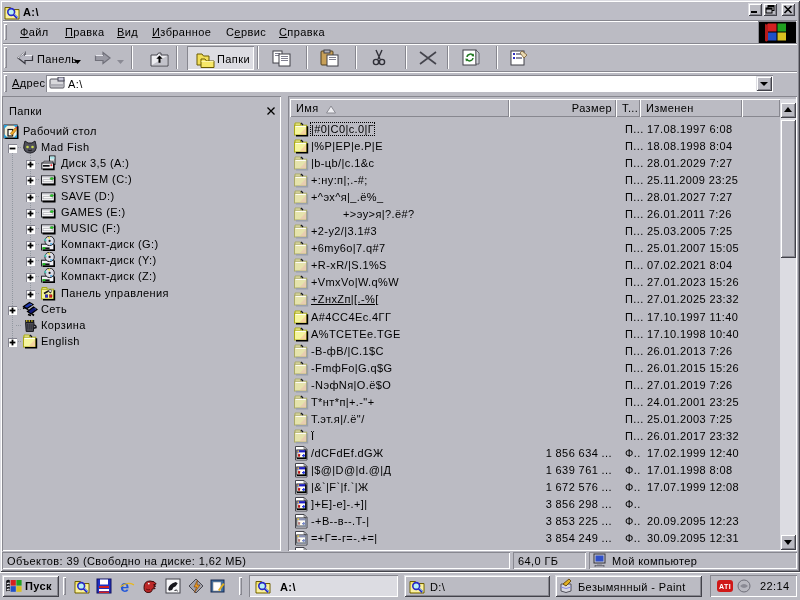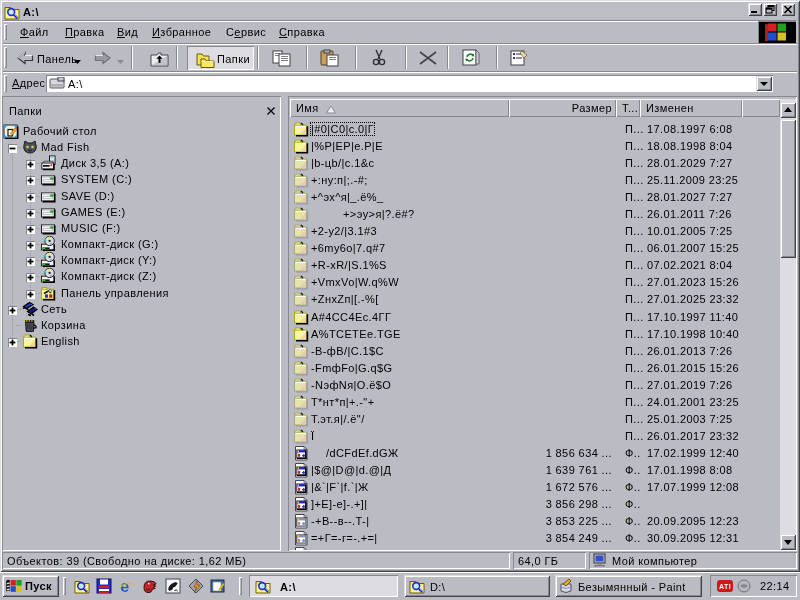--- a/index.html
+++ b/index.html
@@ -432,32 +432,32 @@
 <div class="abs" style="left:293px;top:223px;"><svg style="" width="16" height="16" viewBox="0 0 16 16">
       <path d="M2 2 h5.5 v2.5 H2z" fill="#e5e3ac" stroke="#a8a868"></path>
       <rect x="1.5" y="4.2" width="12.2" height="9.8" fill="#e5e3ac" stroke="#a8a868"></rect>
       <path d="M13 6.5 L6.5 13.5 H13z" fill="#e8c2b2" opacity=".65"></path>
       <path d="M2.6 5.4 h10.2" stroke="#ffffff"></path>
       <path d="M14.4 5.2 V14.7 H3" stroke="#9aa0ac" stroke-width="1.6" fill="none"></path>
       <path d="M8 2 l2 2" stroke="#15151a" stroke-width="1.3"></path>
     </svg></div>
 <div class="abs txt" style="left:311px;top:225px;">+2-y2/|3.1#3</div>
 <div class="abs txt" style="left:625px;top:225px">П...</div>
-<div class="abs txt" style="left:647px;top:225px">10.01.2005 7:25</div>
+<div class="abs txt" style="left:647px;top:225px">25.03.2005 7:25</div>
 <div class="abs" style="left:293px;top:240px;"><svg style="" width="16" height="16" viewBox="0 0 16 16">
       <path d="M2 2 h5.5 v2.5 H2z" fill="#e5e3ac" stroke="#a8a868"></path>
       <rect x="1.5" y="4.2" width="12.2" height="9.8" fill="#e5e3ac" stroke="#a8a868"></rect>
       <path d="M13 6.5 L6.5 13.5 H13z" fill="#e8c2b2" opacity=".65"></path>
       <path d="M2.6 5.4 h10.2" stroke="#ffffff"></path>
       <path d="M14.4 5.2 V14.7 H3" stroke="#9aa0ac" stroke-width="1.6" fill="none"></path>
       <path d="M8 2 l2 2" stroke="#15151a" stroke-width="1.3"></path>
     </svg></div>
 <div class="abs txt" style="left:311px;top:242px;">+6mу6о|7.q#7</div>
 <div class="abs txt" style="left:625px;top:242px">П...</div>
-<div class="abs txt" style="left:647px;top:242px">06.01.2007 15:25</div>
+<div class="abs txt" style="left:647px;top:242px">25.01.2007 15:05</div>
 <div class="abs" style="left:293px;top:257px;"><svg style="" width="16" height="16" viewBox="0 0 16 16">
       <path d="M2 2 h5.5 v2.5 H2z" fill="#e5e3ac" stroke="#a8a868"></path>
       <rect x="1.5" y="4.2" width="12.2" height="9.8" fill="#e5e3ac" stroke="#a8a868"></rect>
       <path d="M13 6.5 L6.5 13.5 H13z" fill="#e8c2b2" opacity=".65"></path>
       <path d="M2.6 5.4 h10.2" stroke="#ffffff"></path>
       <path d="M14.4 5.2 V14.7 H3" stroke="#9aa0ac" stroke-width="1.6" fill="none"></path>
       <path d="M8 2 l2 2" stroke="#15151a" stroke-width="1.3"></path>
     </svg></div>
 <div class="abs txt" style="left:311px;top:259px;">+R-xR/|S.1%S</div>
 <div class="abs txt" style="left:625px;top:259px">П...</div>
@@ -474,21 +474,21 @@
 <div class="abs txt" style="left:625px;top:276px">П...</div>
 <div class="abs txt" style="left:647px;top:276px">27.01.2023 15:26</div>
 <div class="abs" style="left:293px;top:291px;"><svg style="" width="16" height="16" viewBox="0 0 16 16">
       <path d="M2 2 h5.5 v2.5 H2z" fill="#e5e3ac" stroke="#a8a868"></path>
       <rect x="1.5" y="4.2" width="12.2" height="9.8" fill="#e5e3ac" stroke="#a8a868"></rect>
       <path d="M13 6.5 L6.5 13.5 H13z" fill="#e8c2b2" opacity=".65"></path>
       <path d="M2.6 5.4 h10.2" stroke="#ffffff"></path>
       <path d="M14.4 5.2 V14.7 H3" stroke="#9aa0ac" stroke-width="1.6" fill="none"></path>
       <path d="M8 2 l2 2" stroke="#15151a" stroke-width="1.3"></path>
     </svg></div>
-<div class="abs txt" style="left:311px;top:293px;">+ZнxZп|[.-%[</div>
+<div class="abs txt" style="left:311px;top:293px;text-decoration:underline;">+ZнxZп|[.-%[</div>
 <div class="abs txt" style="left:625px;top:293px">П...</div>
 <div class="abs txt" style="left:647px;top:293px">27.01.2025 23:32</div>
 <div class="abs" style="left:293px;top:309px;"><svg style="" width="16" height="16" viewBox="0 0 16 16">
       <path d="M2 2 h5.5 v2.5 H2z" fill="#f5f59e" stroke="#a8a818"></path>
       <rect x="1.5" y="4.2" width="12.2" height="9.8" fill="#f5f59e" stroke="#a8a818"></rect>
       <path d="M13 6.5 L6.5 13.5 H13z" fill="#f6c29e" opacity=".65"></path>
       <path d="M2.6 5.4 h10.2" stroke="#ffffff"></path>
       <path d="M14.4 5.2 V14.7 H3" stroke="#000000" stroke-width="1.6" fill="none"></path>
       <path d="M8 2 l2 2" stroke="#15151a" stroke-width="1.3"></path>
     </svg></div>
@@ -576,21 +576,21 @@
       <path d="M2.5 1.5 h8.5 l3 3 V15 H2.5z" fill="#ffffff" stroke="#44444c"></path>
       <path d="M11 1.5 l3 3 h-3z" fill="#cccccc" stroke="#44444c" stroke-width=".6"></path>
       <rect x="3.8" y="5" width="9" height="8.2" fill="#fffef4" stroke="#222228"></rect>
       <rect x="4" y="5.2" width="8.6" height="2.2" fill="#1c1cc4"></rect>
       <circle cx="5.2" cy="6.2" r=".9" fill="#e8c838"></circle>
       <path d="M5.2 8.6 l2.2 .8 -.8 2.6 -1.6 -.6z" fill="#b81414"></path>
       <path d="M9 10 h1.1 v-1.1 h1.3 v1.1 h1.1 v1.2 h-1.1 v1.1 h-1.3 v-1.1 H9z" fill="#2838e0"></path>
       <path d="M9.4 12.6 q1.6 -1.2 3.2 0z" fill="#18a018"></path>
       <path d="M12.9 5.4 V13.3 H4" stroke="#000000" stroke-width="1.5" fill="none"></path>
     </svg></div>
-<div class="abs txt" style="left:311px;top:447px;margin-left:15px;">/dCFdEf.dGЖ</div>
+<div class="abs txt" style="left:311px;top:447px;">/dCFdEf.dGЖ</div>
 <div class="abs txt" style="right:188px;top:447px">1 856 634 ...</div>
 <div class="abs txt" style="left:625px;top:447px">Ф..</div>
 <div class="abs txt" style="left:647px;top:447px">17.02.1999 12:40</div>
 <div class="abs" style="left:293px;top:462px;"><svg style="" width="16" height="16" viewBox="0 0 16 16">
       <path d="M2.5 1.5 h8.5 l3 3 V15 H2.5z" fill="#ffffff" stroke="#44444c"></path>
       <path d="M11 1.5 l3 3 h-3z" fill="#cccccc" stroke="#44444c" stroke-width=".6"></path>
       <rect x="3.8" y="5" width="9" height="8.2" fill="#fffef4" stroke="#222228"></rect>
       <rect x="4" y="5.2" width="8.6" height="2.2" fill="#1c1cc4"></rect>
       <circle cx="5.2" cy="6.2" r=".9" fill="#e8c838"></circle>
       <path d="M5.2 8.6 l2.2 .8 -.8 2.6 -1.6 -.6z" fill="#b81414"></path>

